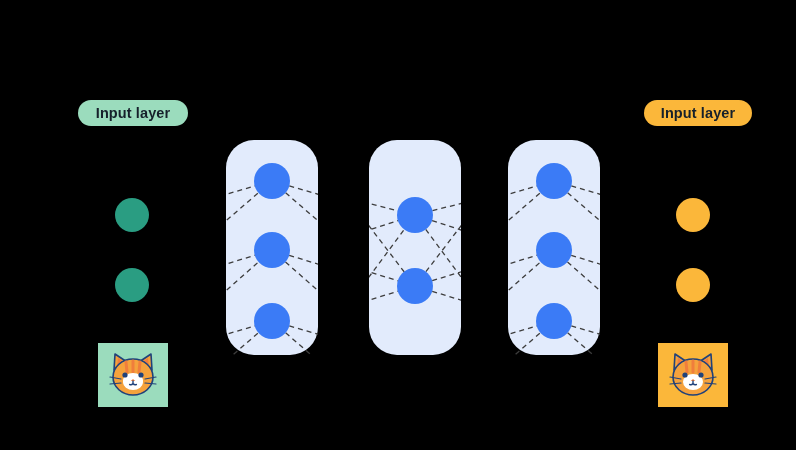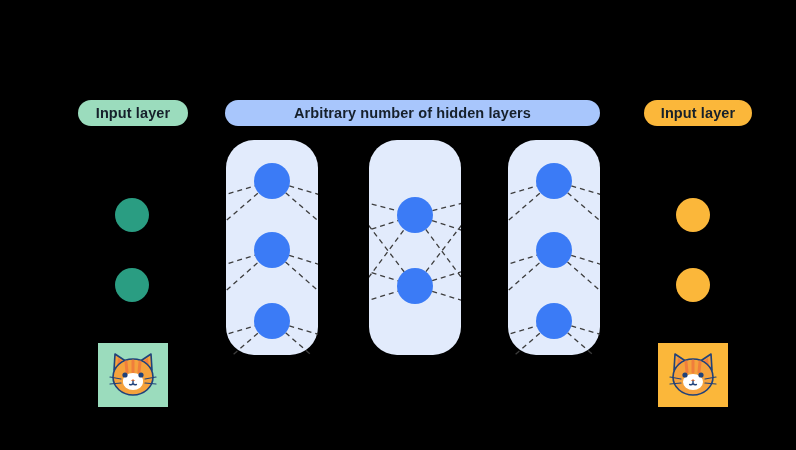--- a/index.html
+++ b/index.html
@@ -109,21 +109,20 @@
   #tile-output { left: 658px; top: 343px; background: #FBB73A; }
   .tile svg { display: block; }
 </style>
 </head>
 <body>
 
 <div id="stage">
 
   <div id="badge-input" class="badge">Input layer</div>
 
-  <div id="badge-hidden" class="badge">Arbitrary number of hidden layers</div>
 
   <div id="badge-output" class="badge">Input layer</div>
 
   <div id="panel-1" class="panel"></div>
   <div id="panel-2" class="panel"></div>
   <div id="panel-3" class="panel"></div>
 
   <div id="edges-1" class="edges">
     <svg width="92" height="215" viewBox="0 0 92 215">
       <g stroke="#3d3d3d" stroke-width="1.3" stroke-dasharray="5 4" fill="none">

